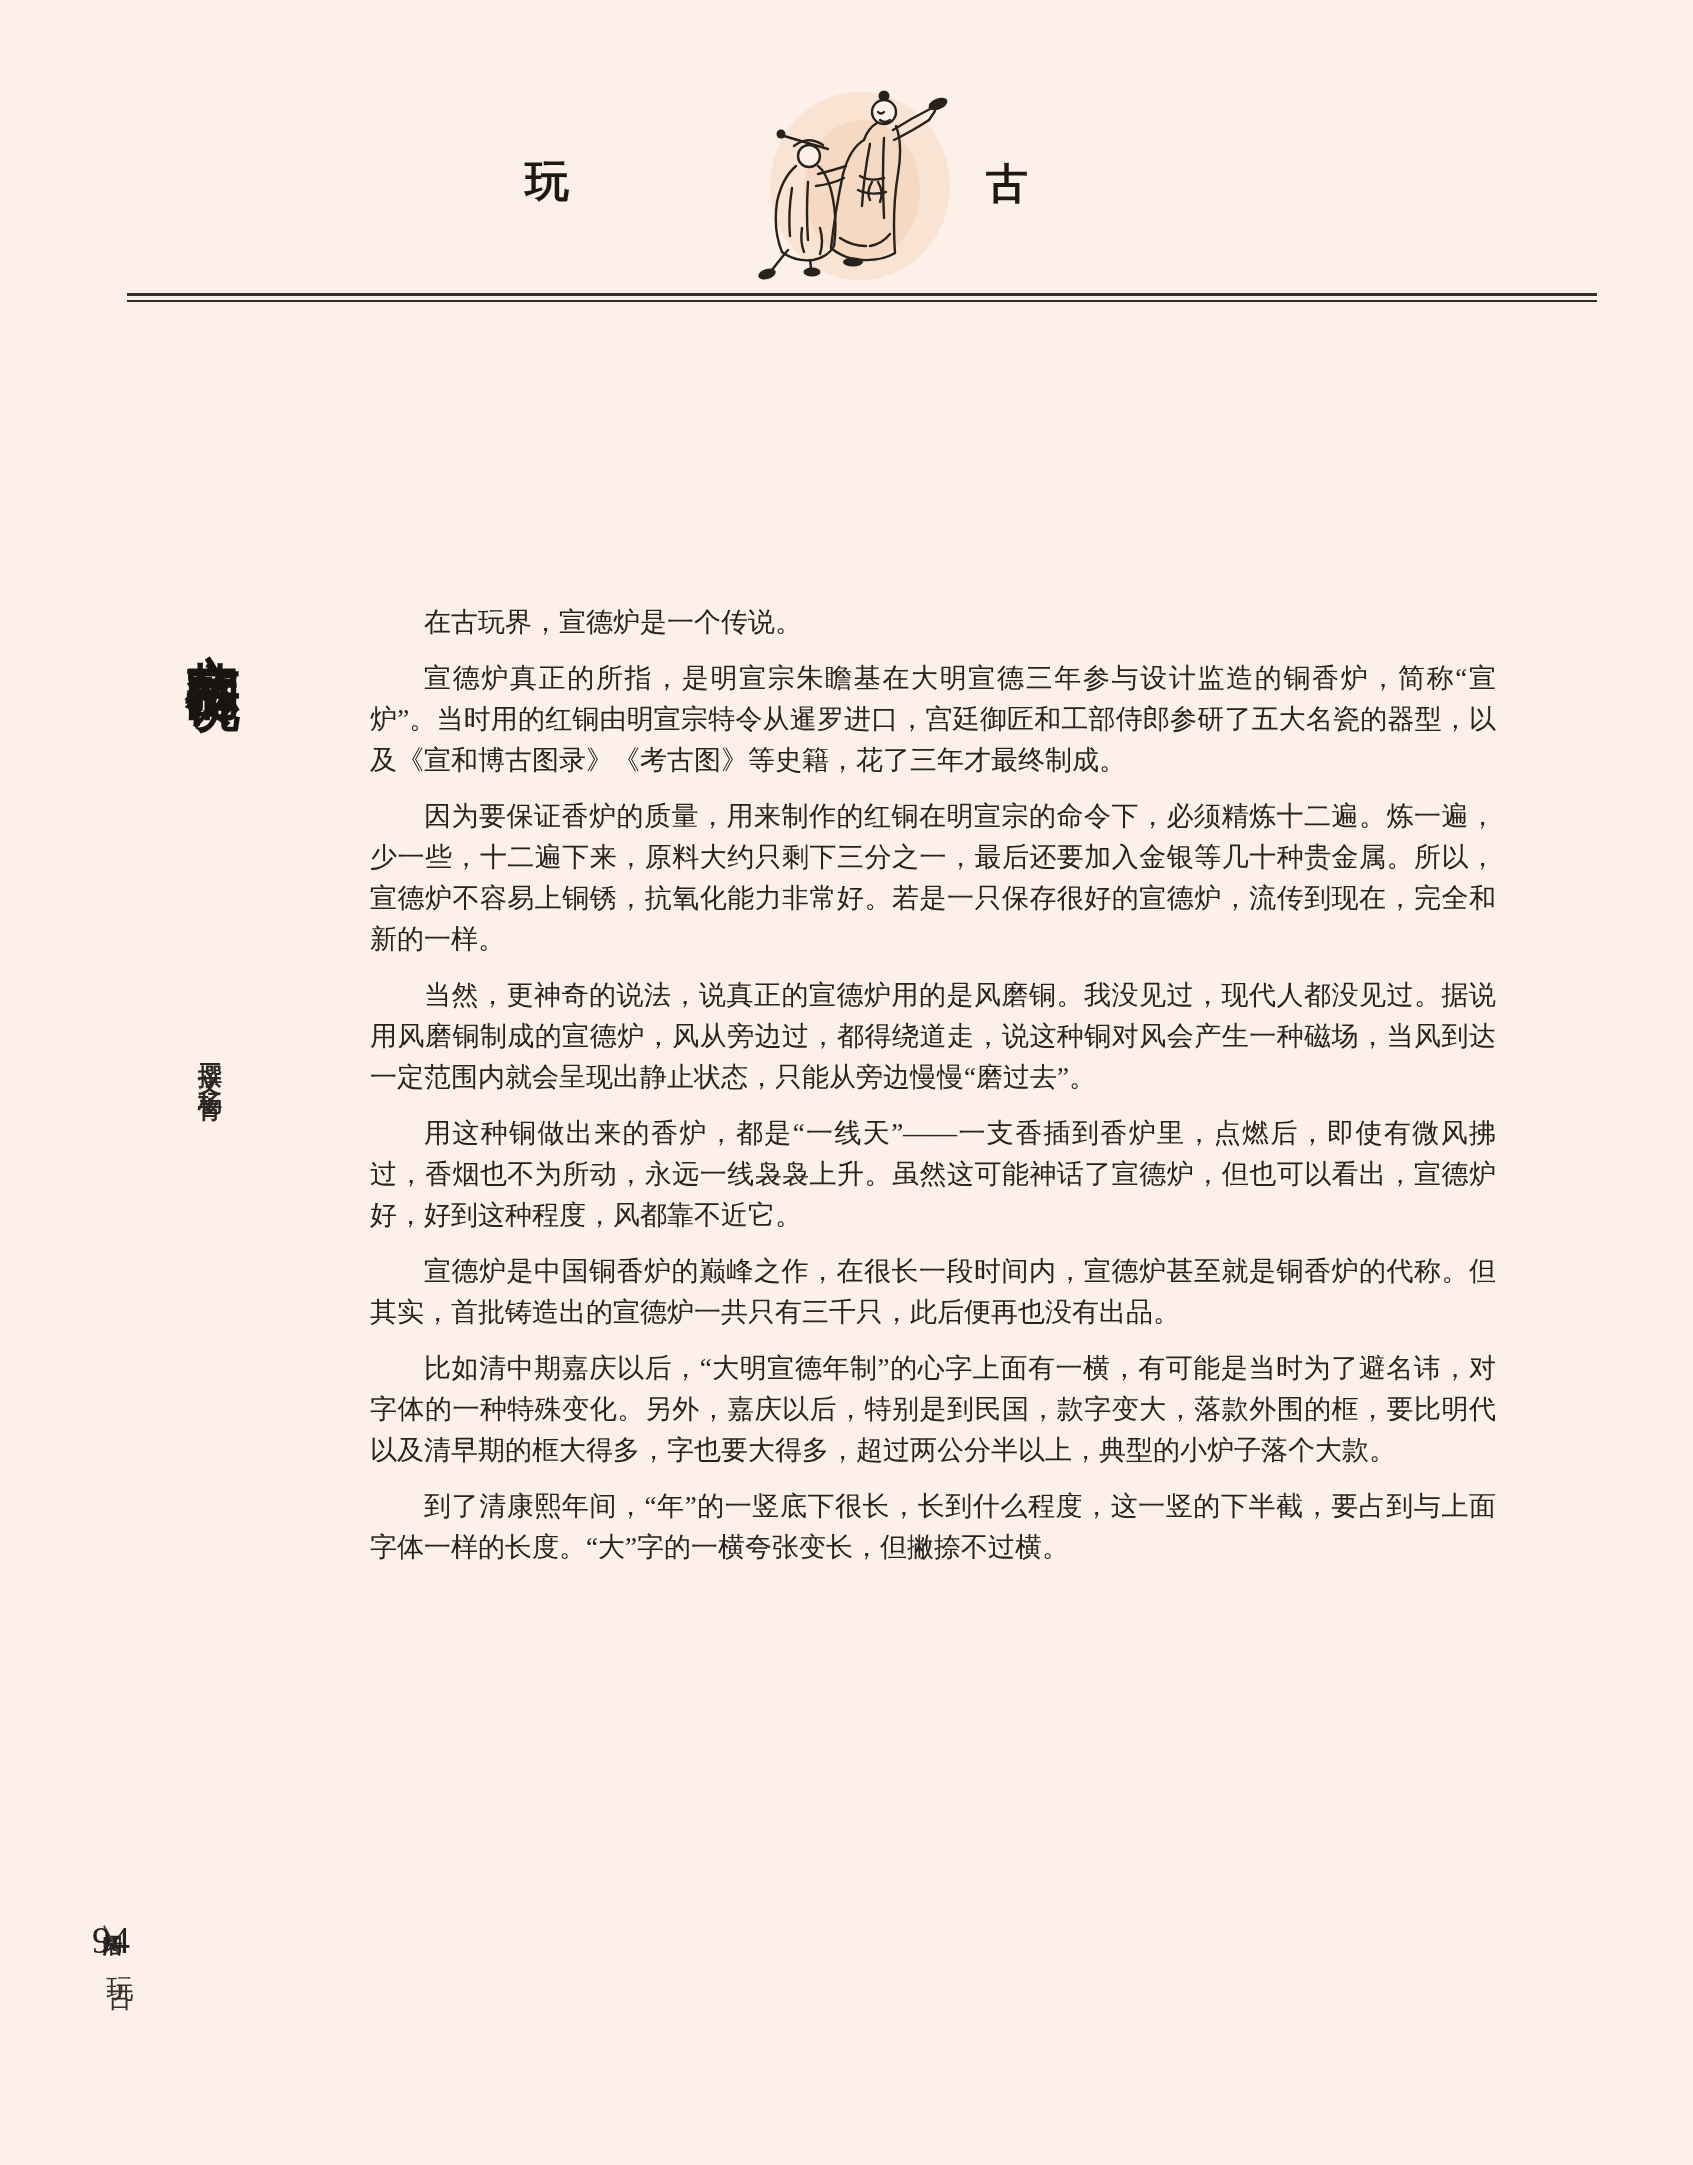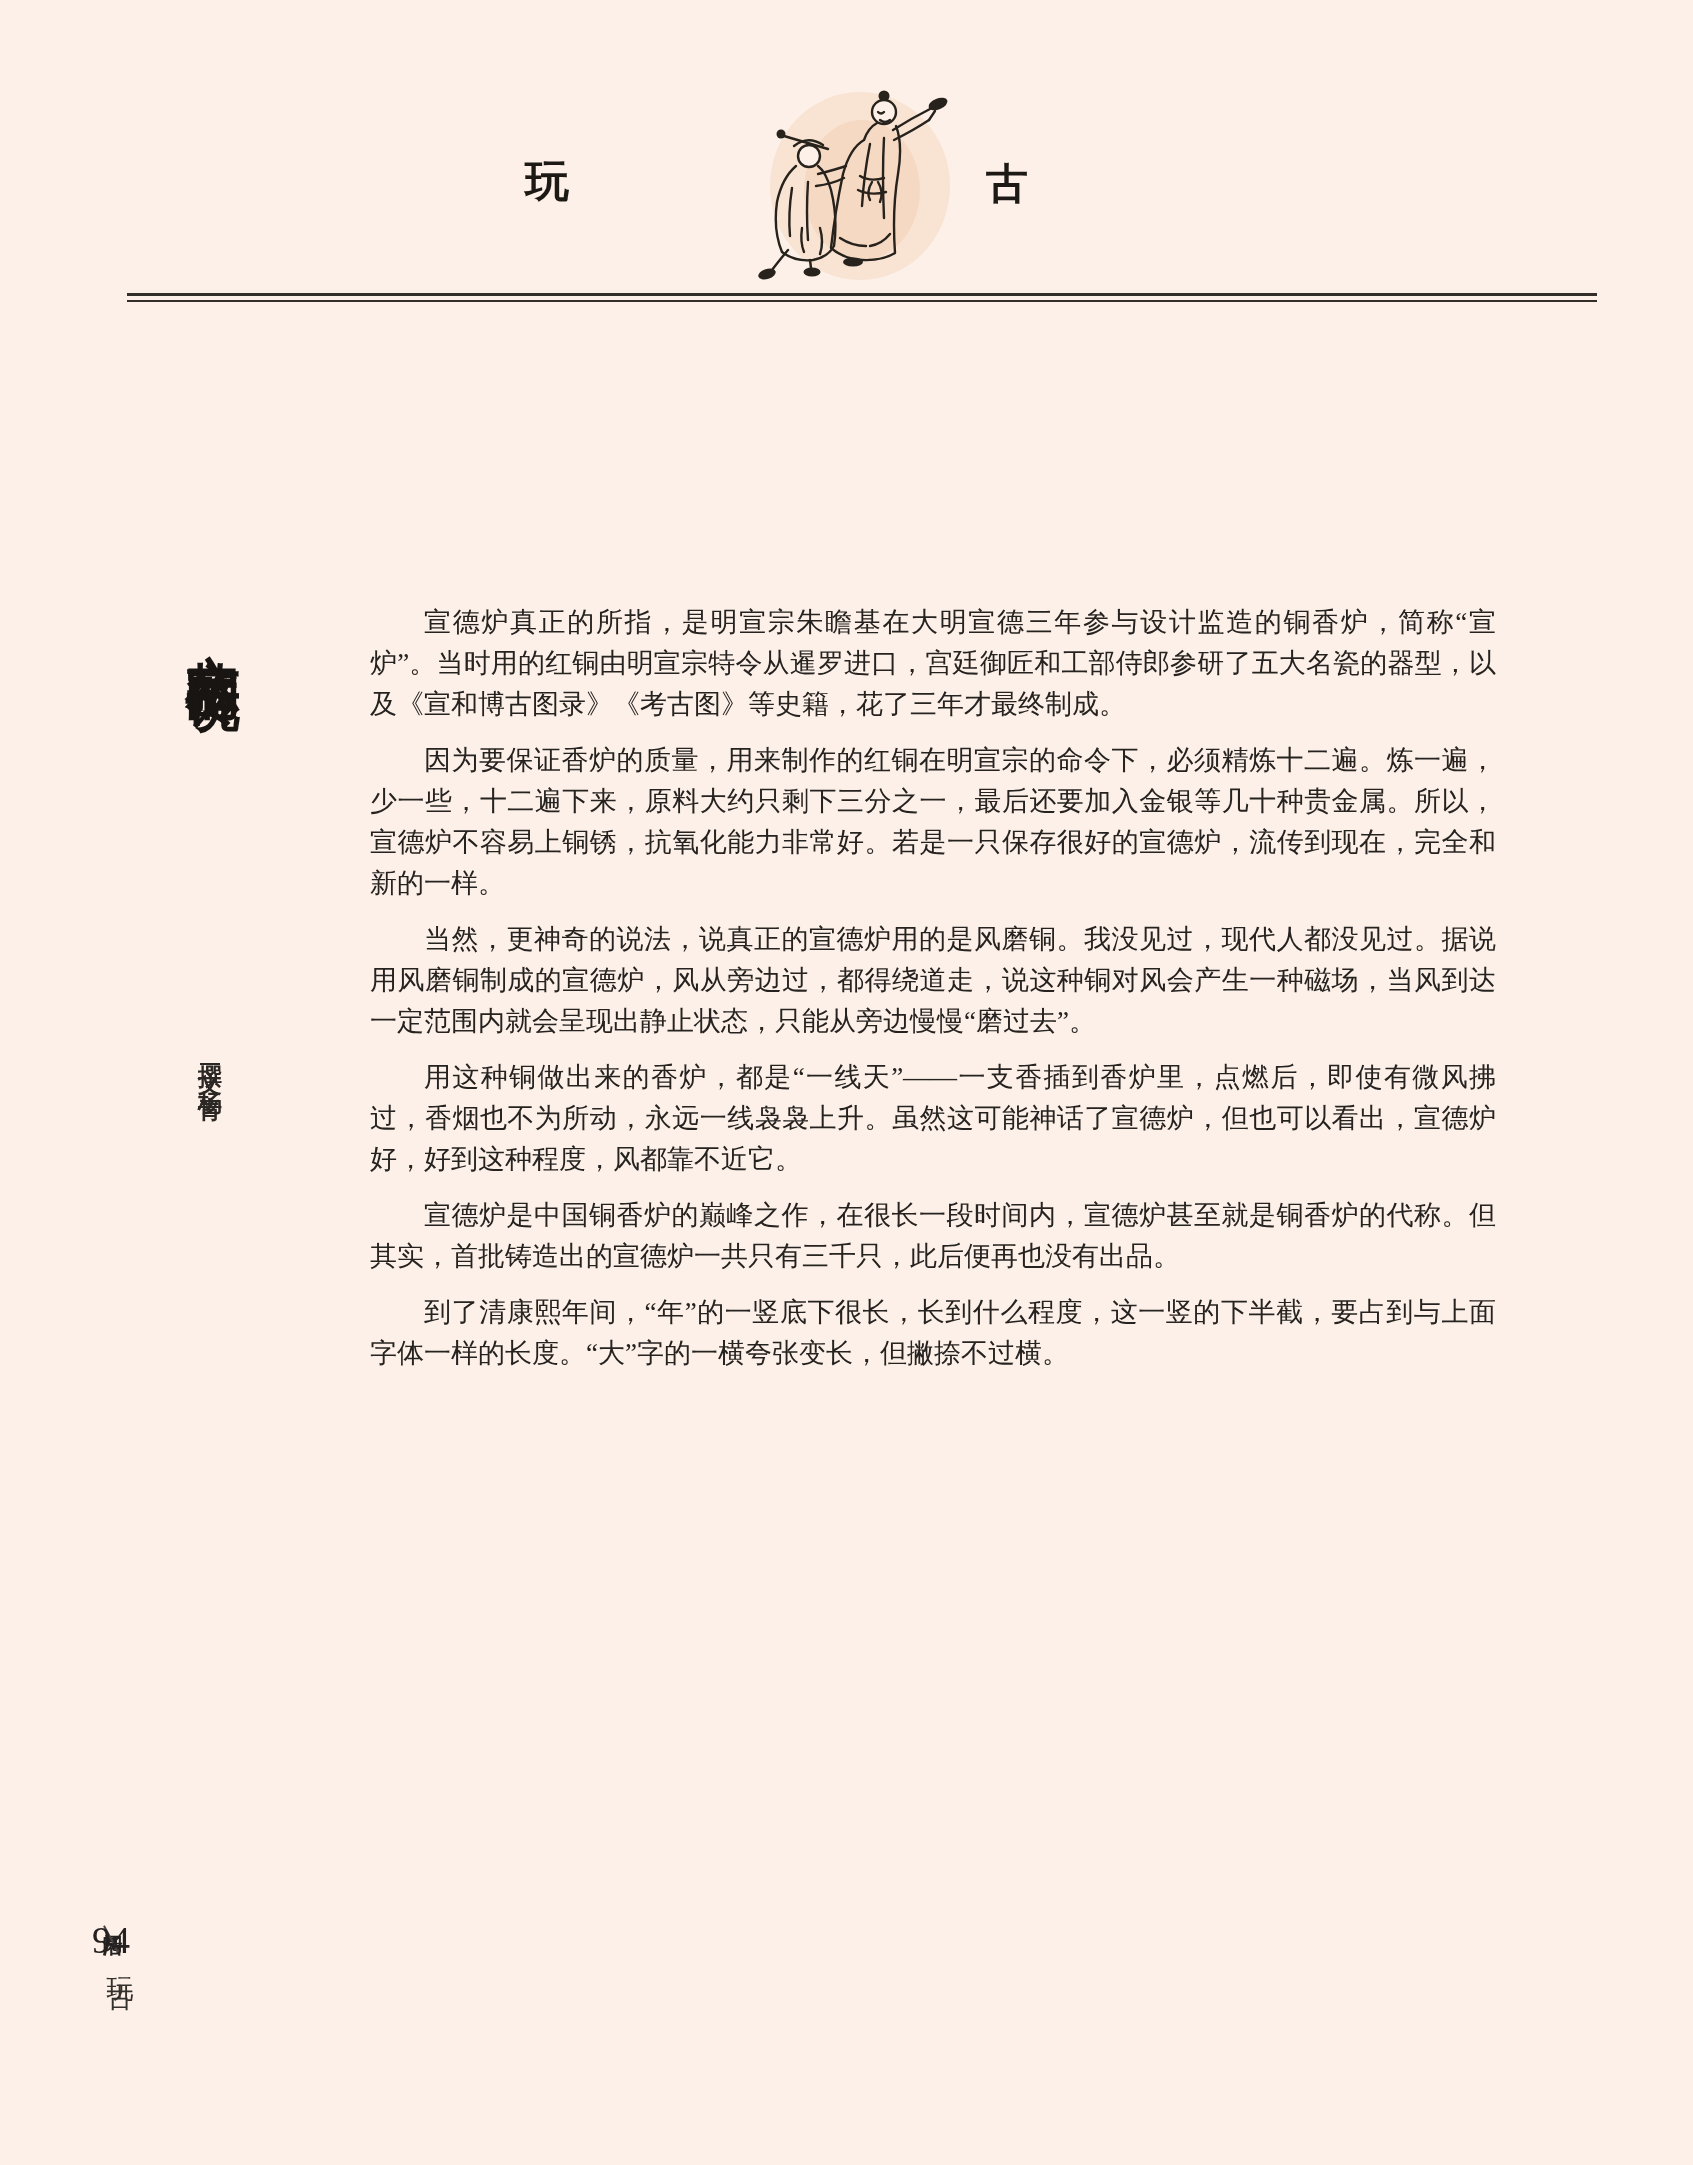--- a/index.html
+++ b/index.html
@@ -195,25 +195,27 @@
 
   <div class="vertical-title">六字款的传说</div>
 
   <div class="byline">
     <span class="byline-part">撰文</span>
     <span class="byline-divider"></span>
     <span class="byline-part">杨青</span>
   </div>
 
   <div class="article-body">
+    <p>在古玩界，宣德炉是一个传说。</p>
     <p>宣德炉真正的所指，是明宣宗朱瞻基在大明宣德三年参与设计监造的铜香炉，简称“宣炉”。当时用的红铜由明宣宗特令从暹罗进口，宫廷御匠和工部侍郎参研了五大名瓷的器型，以及《宣和博古图录》《考古图》等史籍，花了三年才最终制成。</p>
     <p>因为要保证香炉的质量，用来制作的红铜在明宣宗的命令下，必须精炼十二遍。炼一遍，少一些，十二遍下来，原料大约只剩下三分之一，最后还要加入金银等几十种贵金属。所以，宣德炉不容易上铜锈，抗氧化能力非常好。若是一只保存很好的宣德炉，流传到现在，完全和新的一样。</p>
     <p>当然，更神奇的说法，说真正的宣德炉用的是风磨铜。我没见过，现代人都没见过。据说用风磨铜制成的宣德炉，风从旁边过，都得绕道走，说这种铜对风会产生一种磁场，当风到达一定范围内就会呈现出静止状态，只能从旁边慢慢“磨过去”。</p>
     <p>用这种铜做出来的香炉，都是“一线天”——一支香插到香炉里，点燃后，即使有微风拂过，香烟也不为所动，永远一线袅袅上升。虽然这可能神话了宣德炉，但也可以看出，宣德炉好，好到这种程度，风都靠不近它。</p>
     <p>宣德炉是中国铜香炉的巅峰之作，在很长一段时间内，宣德炉甚至就是铜香炉的代称。但其实，首批铸造出的宣德炉一共只有三千只，此后便再也没有出品。</p>
+    <p>比如清中期嘉庆以后，“大明宣德年制”的心字上面有一横，有可能是当时为了避名讳，对字体的一种特殊变化。另外，嘉庆以后，特别是到民国，款字变大，落款外围的框，要比明代以及清早期的框大得多，字也要大得多，超过两公分半以上，典型的小炉子落个大款。</p>
     <p>到了清康熙年间，“年”的一竖底下很长，长到什么程度，这一竖的下半截，要占到与上面字体一样的长度。“大”字的一横夸张变长，但撇捺不过横。</p>
   </div>
 
   <div class="folio">
     <span class="folio-small">阅活</span>
     <span class="folio-slash"></span>
     <span class="folio-large">玩古</span>
   </div>
 
   <div class="page-number">94</div>

